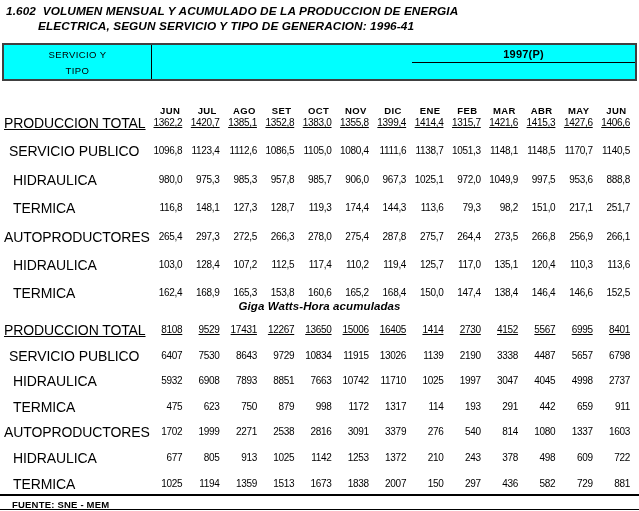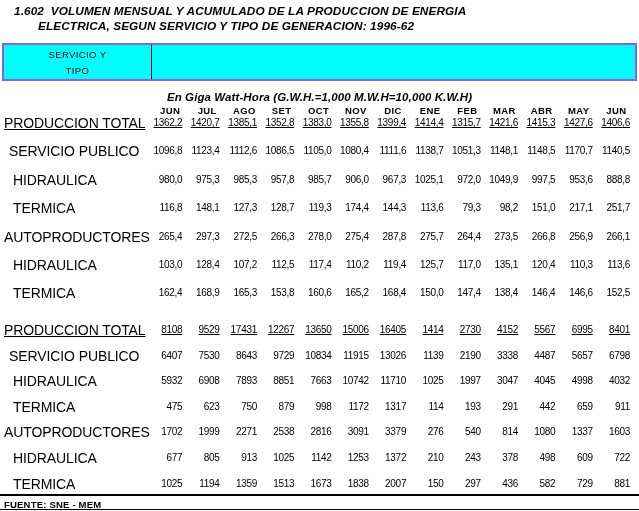--- a/index.html
+++ b/index.html
@@ -2,27 +2,27 @@
 <html><head>
 <meta charset="utf-8">
 <style>
   html,body{margin:0;padding:0;background:#fff;}
   .canvas{
     position:relative;width:639px;height:511px;background:#ffffff;color:#000;
     font-family:"Liberation Sans",sans-serif;overflow:hidden;
   }
   .title{position:absolute;font-style:italic;font-weight:bold;font-size:11.8px;
     white-space:pre;letter-spacing:0.1px;}
-  .t1{top:4px;left:6px;margin-left:8px;}
+  .t1{top:4px;left:6px;}
   .t2{top:19px;left:38px;}
 
   
   .htable{
     position:absolute;top:43px;left:2px;width:635px;height:38px;
-    border:2px solid #8b5cf6;box-sizing:border-box;
+    border:2px solid #404040;box-sizing:border-box;
     display:grid;grid-template-columns:148px repeat(13,1fr);
     grid-template-rows:18px 16px;
   }
   .hlabel{
     grid-column:1;grid-row:1/3;border-right:1px solid #000;
     display:flex;flex-direction:column;justify-content:space-around;align-items:center;
     font-size:9.5px;letter-spacing:0.4px;padding:1px 0;
   }
   .hyear{
     grid-row:1;display:flex;align-items:center;justify-content:center;
@@ -51,41 +51,41 @@
   .trow span{line-height:12px;align-self:start;}
   .rlabel{font-size:14px;padding-left:2px;letter-spacing:-0.1px;white-space:nowrap;}
   .val{font-size:10px;text-align:right;padding-right:7px;letter-spacing:-0.3px;white-space:nowrap;}
   .u .rlabel,.u .val{text-decoration:underline;}
   .ind1 .rlabel{padding-left:7px;}
   .ind2 .rlabel{padding-left:11px;}
 
   .rule{position:absolute;left:0;width:639px;background:#000;}
   .rule-thick{top:494px;height:2px;}
   .rule-thin{top:509px;height:1px;}
-  .source{position:absolute;top:499px;left:4px;font-weight:bold;font-size:9.5px;letter-spacing:0.2px;}
+  .source{position:absolute;top:499px;left:12px;font-weight:bold;font-size:9.5px;letter-spacing:0.2px;}
 </style>
 </head>
 <body>
 
 <div class="canvas">
 
   <div class="title t1">1.602  VOLUMEN MENSUAL Y ACUMULADO DE LA PRODUCCION DE ENERGIA</div>
-  <div class="title t2">ELECTRICA, SEGUN SERVICIO Y TIPO DE GENERACION: 1996-62</div>
+  <div class="title t2">ELECTRICA, SEGUN SERVICIO Y TIPO DE GENERACION: 1996-41</div>
 
   <div class="htable" style="background-color: rgb(0, 255, 255);">
     <div class="hlabel">
       <span>SERVICIO Y</span>
       <span>TIPO</span>
     </div>
+    <div class="hyear hy2">1997(P)</div>
     <div style="display:contents">
       
     <div class="hm">JUN</div><div class="hm">JUL</div><div class="hm">AGO</div><div class="hm">SET</div><div class="hm">OCT</div><div class="hm">NOV</div><div class="hm">DIC</div><div class="hm">ENE</div><div class="hm">FEB</div><div class="hm">MAR</div><div class="hm">ABR</div><div class="hm">MAY</div><div class="hm">JUN</div></div>
   </div>
 
-  <div class="subtitle s1">En Giga Watt-Hora (G.W.H.=1,000 M.W.H=10,000 K.W.H)</div>
 
   <div class="sec sec1">
 
   <div class="trow u">
         <span class="rlabel">PRODUCCION TOTAL</span>
         <span class="val">1362,2</span>
         <span class="val">1420,7</span>
         <span class="val">1385,1</span>
         <span class="val">1352,8</span>
         <span class="val">1383,0</span>
@@ -189,20 +189,21 @@
         <span class="val">168,4</span>
         <span class="val">150,0</span>
         <span class="val">147,4</span>
         <span class="val">138,4</span>
         <span class="val">146,4</span>
         <span class="val">146,6</span>
         <span class="val">152,5</span>
       </div>
     </div>
 
+  <div class="subtitle s2">Giga Watts-Hora acumuladas</div>
 
   <div class="sec sec2">
 
   <div class="trow u">
         <span class="rlabel">PRODUCCION TOTAL</span>
         <span class="val">8108</span>
         <span class="val">9529</span>
         <span class="val">17431</span>
         <span class="val">12267</span>
         <span class="val">13650</span>
@@ -238,21 +239,21 @@
         <span class="val">7893</span>
         <span class="val">8851</span>
         <span class="val">7663</span>
         <span class="val">10742</span>
         <span class="val">11710</span>
         <span class="val">1025</span>
         <span class="val">1997</span>
         <span class="val">3047</span>
         <span class="val">4045</span>
         <span class="val">4998</span>
-        <span class="val">4032</span>
+        <span class="val">2737</span>
       </div>
       <div class="trow ind2">
         <span class="rlabel">TERMICA</span>
         <span class="val">475</span>
         <span class="val">623</span>
         <span class="val">750</span>
         <span class="val">879</span>
         <span class="val">998</span>
         <span class="val">1172</span>
         <span class="val">1317</span>

